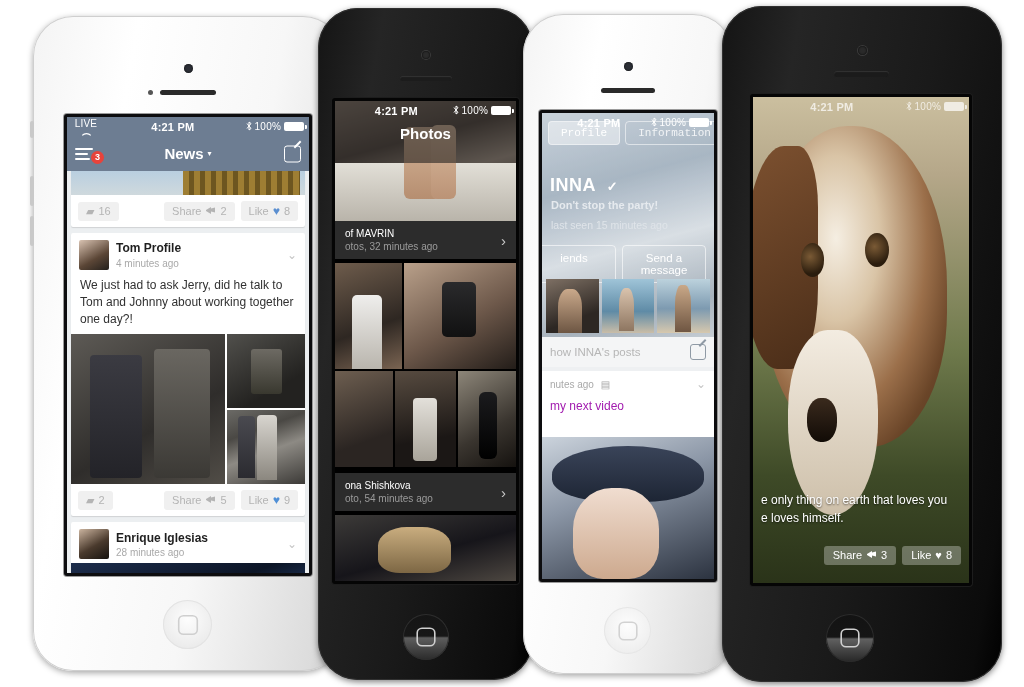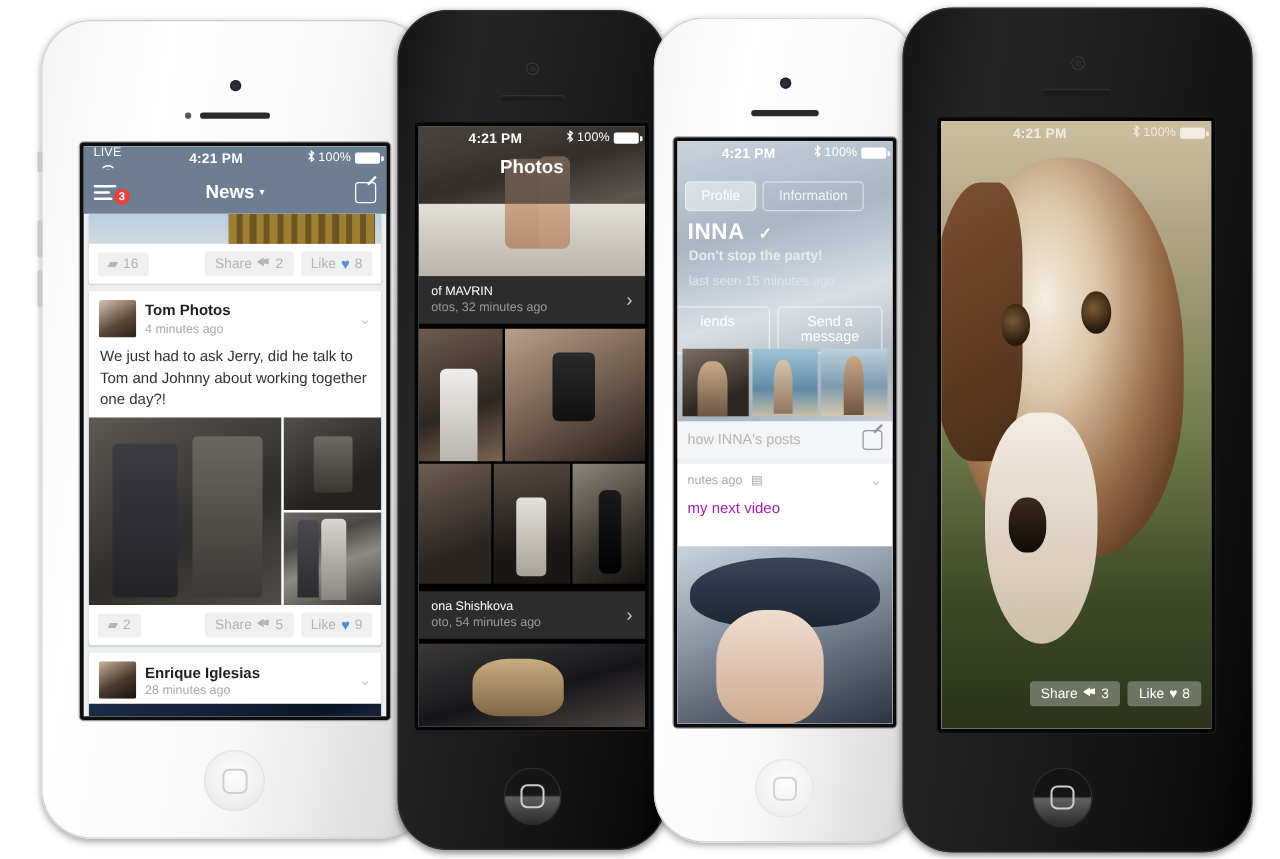--- a/index.html
+++ b/index.html
@@ -185,21 +185,21 @@
   #p3 .home .sq{ width:16px; height:16px; box-shadow:0 0 0 1.6px #d2d2d2; }
 
   .profile-screen{ position:absolute; inset:0; background:#eef0f2; }
   .profile-cover{ position:absolute; left:0; right:0; top:0; height:240px;
      background:linear-gradient(165deg,#b9c6d2 0%,#8fa2b5 30%,#cdd6de 55%,#8e9dab 80%,#c3ccd4 100%);
      filter:saturate(.9); }
   .profile-cover:after{ content:""; position:absolute; inset:0; background:rgba(255,255,255,.22); }
   .profile-status{ color:#fff; position:relative; z-index:3; }
   .profile-status .batt{ background:#fff; }
   .profile-status .batt:after{ background:#fff; }
-  .segctl{ position:absolute; z-index:3; left:6px; top:32px; display:flex; gap:5px; }
+  .segctl{ position:absolute; z-index:3; left:6px; top:8px; display:flex; gap:5px;font-family:Liberation Mono, monospace; }
   .seg{ font-size:11px; color:#f2f4f6; padding:5px 12px; border-radius:4px; border:1px solid rgba(255,255,255,.55); }
   .seg.on{ background:rgba(255,255,255,.45); border-color:rgba(255,255,255,.45); color:#fff; }
   .pname{ position:absolute; z-index:3; left:8px; top:62px; color:#fff; font-size:18px; font-weight:bold; letter-spacing:.5px; }
   .pverify{ font-size:13px; margin-left:6px; }
   .pstatus{ position:absolute; z-index:3; left:9px; top:86px; color:#e6eaee; font-size:11px;font-weight:bold; }
   .plastseen{ position:absolute; z-index:3; left:9px; top:106px; color:#dfe4e9; font-size:10.5px; }
   .pbtns{ position:absolute; z-index:3; left:-10px; right:8px; top:132px; display:flex; gap:6px; }
   .pbtn{ flex:1; text-align:center; font-size:11.5px; color:#fff; padding:6px 4px; border:1px solid rgba(255,255,255,.6); border-radius:4px; }
   .pstrip{ position:absolute; z-index:3; left:4px; right:4px; top:166px; display:flex; gap:3px; height:54px; }
   .pstrip div{ flex:1; overflow:hidden; position:relative; }
@@ -348,21 +348,21 @@
                 </div>
               </div>
             </div>
 
             <div class="card">
               <div class="post-head">
                 <div class="avatar">
                   <div class="face" style="background:linear-gradient(150deg,#d9c3b2,#5b4636 60%,#24201c);"></div>
                 </div>
                 <div>
-                  <div class="post-name">Tom Photos</div>
+                  <div class="post-name">Tom Profile</div>
                   <div class="post-time">4 minutes ago</div>
                 </div>
                 <div class="chev">⌄</div>
               </div>
               <div class="post-text">We just had to ask Jerry, did he talk to Tom and Johnny about working together one day?!</div>
               <div class="grid3">
                 <div class="big pc ph-two"></div>
                 <div class="col">
                   <div class="pc ph-star"></div>
                   <div class="pc ph-carpet"></div>
@@ -594,20 +594,24 @@
               <span>
                 <svg width="6" height="10" viewBox="0 0 6 10">
                     <path d="M1 2.5 L5 7.5 L3 9 L3 1 L5 2.5 L1 7.5" stroke="#efeae0" stroke-width="1" fill="none"></path>
                   </svg>
               </span>
               <span>100%</span>
               <span class="batt"></span>
             </div>
           </div>
 
+          <div class="dog-caption">
+            <div>e only thing on earth that loves you</div>
+            <div>e loves himself.</div>
+          </div>
 
           <div class="dog-actions">
             <div class="dpill">
               <span>Share</span>
               <span class="megaphone">
                 <svg width="11" height="9" viewBox="0 0 11 9">
                     <path d="M1 4 L6 1 L6 8 L1 5 Z" fill="#fff"></path>
                     <path d="M6 2.5 L10 1.5 L10 6.5 L6 5.5 Z" fill="#fff"></path>
                   </svg>
               </span>

